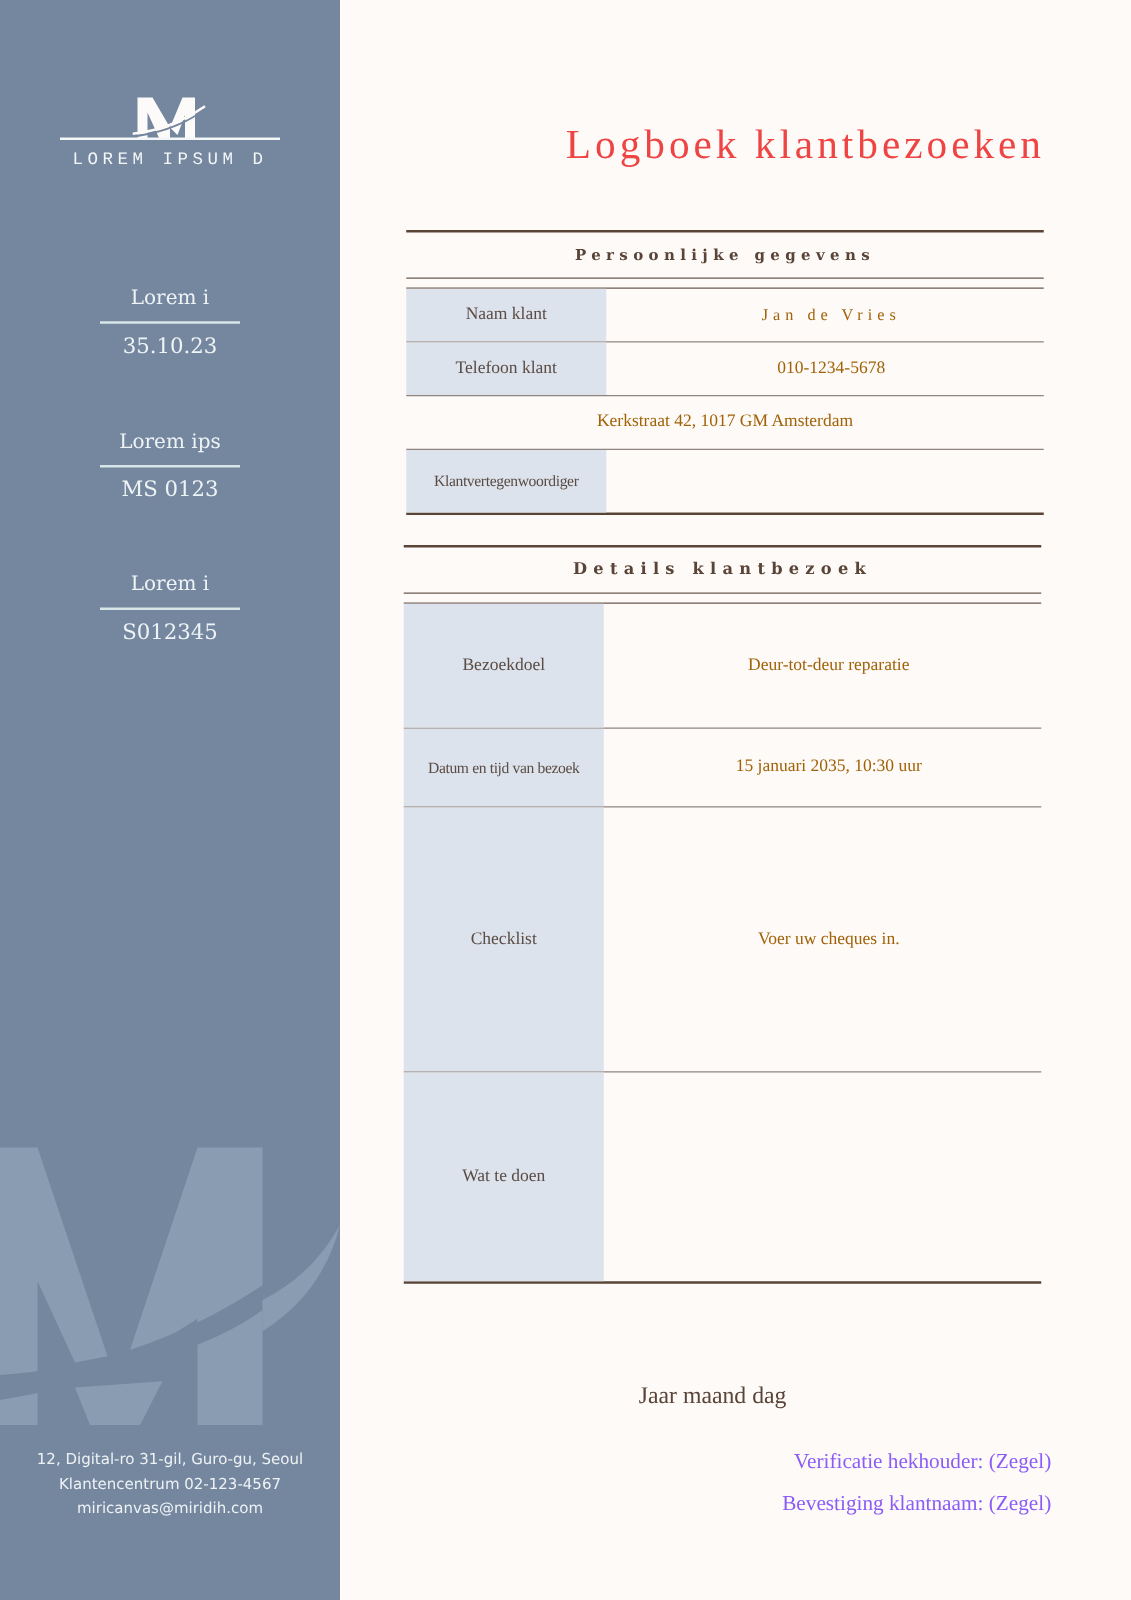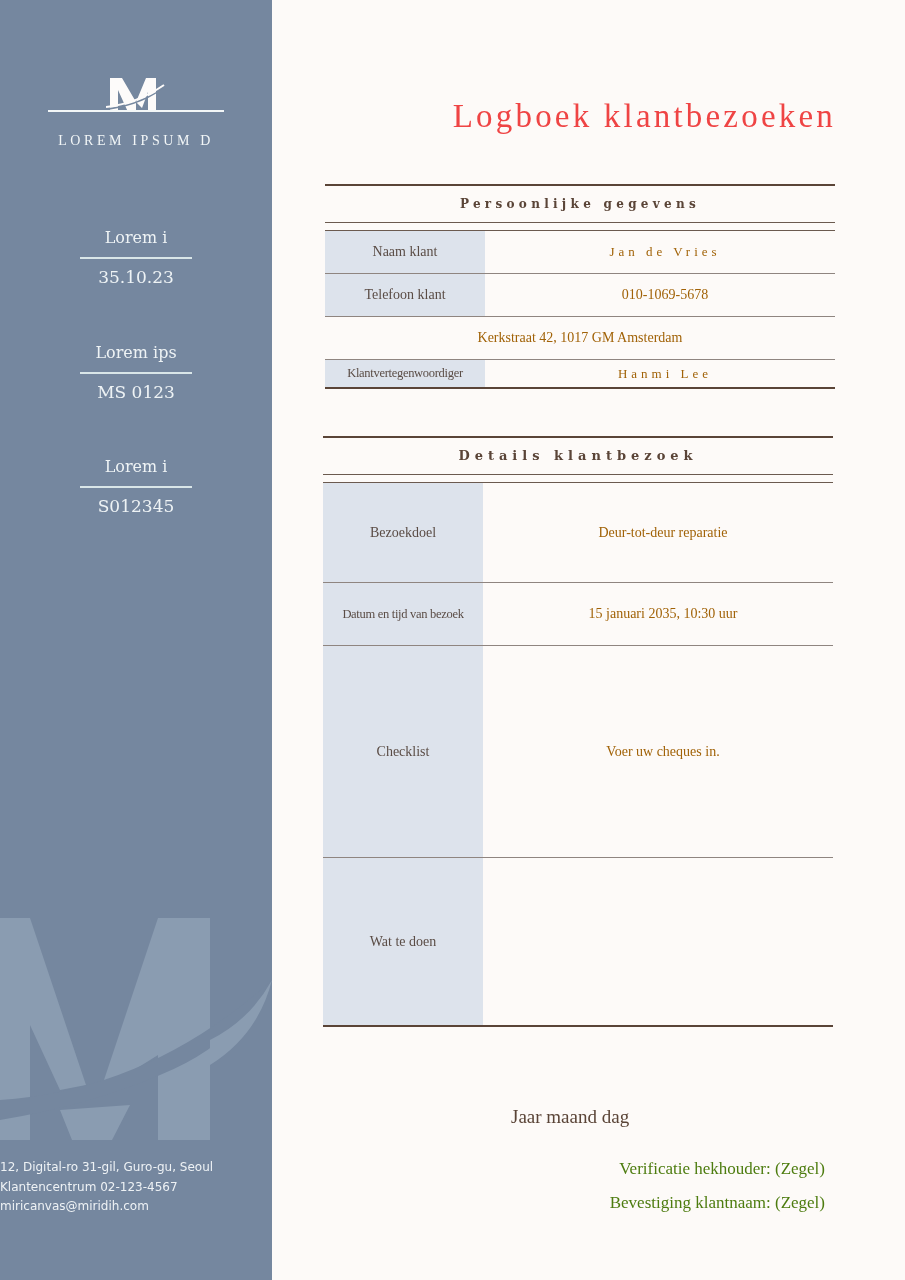--- a/index.html
+++ b/index.html
@@ -8,34 +8,33 @@
 
     .sidebar {
       position: absolute; left: 0; top: 0; width: 272px; height: 1280px;
       background: #75879f; overflow: hidden;
     }
     .logo { position: absolute; left: 48px; top: 76px; width: 176px; }
     .logo-mark { position: absolute; left: 58px; top: 0; width: 60px; height: 36px; }
     .logo-line { position: absolute; left: 0; top: 34px; width: 176px; height: 2px; background: #f2f6f7; }
     .logo-text {
       position: absolute; left: 0; top: 44px; width: 176px; text-align: center;
-      font-family: Liberation Serif, serif; font-size: 14px; letter-spacing: 3.6px; color: #f2f6f7;
+      font-family: Liberation Mono, monospace; font-size: 14px; letter-spacing: 3.6px; color: #f2f6f7;
       white-space: nowrap;
-      margin-top: 13px;
     }
 
     .side-field { position: absolute; left: 80px; width: 112px; text-align: center; color: #eef3f5; }
     .side-field .lbl { font-size: 16px; height: 26px; line-height: 26px; font-family: "DejaVu Serif", serif; }
     .side-field .rule { height: 2px; background: #d9e6e8; margin: 6px 0 6px 0; }
     .side-field .val { font-size: 17px; line-height: 24px; font-family: "DejaVu Serif", serif; }
 
     .bg-mark { position: absolute; left: 0; top: 915px; width: 272px; height: 230px; }
 
     .contact {
-      position: absolute; left: 0; top: 1158px; width: 272px; 
+      position: absolute; left: 0; top: 1158px; width: 272px; text-align: center;
       font-family: "DejaVu Sans", sans-serif; font-size: 12px; line-height: 19.5px; color: #eef2f5;
     }
 
     .title {
       position: absolute; left: 330px; top: 98px; width: 506px; text-align: right;
       font-family: "Liberation Serif", serif; font-size: 33px; letter-spacing: 3.2px; color: #ef4444;
     }
 
     .section { position: absolute; left: 325px; width: 510px; }
     .sec-top { height: 2px; background: #5a4437; }
@@ -59,22 +58,22 @@
       font-family: "Liberation Serif", serif; font-size: 14px; color: #a16207;
     }
     .v.spaced { letter-spacing: 4px; font-size: 13px; }
     .k.small { font-size: 12.5px; letter-spacing: -0.3px; }
 
     .footer-date {
       position: absolute; left: 511px; top: 1106px;
       font-family: "Liberation Serif", serif; font-size: 19px; color: #5a4437;
     }
     .sig {
-      position: absolute; right: 80px; text-align: right;
-      font-family: "Liberation Serif", serif; font-size: 17px; color: #4d7c0f; white-space: nowrap;
+      position: absolute; right: 64px; text-align: right;
+      font-family: "Liberation Serif", serif; font-size: 17px; color: #8b5cf6; white-space: nowrap;
     }
   </style>
 </head>
 <body>
 
 <div class="sidebar">
   <div class="logo">
     <svg class="logo-mark" viewBox="0 0 60 36">
       <polygon points="4,2 16,2 30,26 30,36 22,36 12,14 12,36 4,36" fill="#fdfbfa"></polygon>
       <polygon points="30,26 40,2 50,2 50,36 42,36 42,16 36,32" fill="#fdfbfa"></polygon>
@@ -122,28 +121,27 @@
   <div class="sec-top"></div>
   <div class="sec-title">Persoonlijke gegevens</div>
   <div class="sec-double"></div>
   <div class="sec-gap"></div>
   <div class="row first" style="height:43px">
     <div class="k">Naam klant</div>
     <div class="v spaced">Jan de Vries</div>
   </div>
   <div class="row" style="height:43px">
     <div class="k">Telefoon klant</div>
-    <div class="v">010-1069-5678</div>
+    <div class="v">010-1234-5678</div>
   </div>
   <div class="row" style="height:43px">
     <div class="v">Kerkstraat 42, 1017 GM Amsterdam</div>
   </div>
-  <div class="row" style="height:28px">
+  <div class="row" style="height:51px">
     <div class="k small">Klantvertegenwoordiger</div>
-    <div class="v spaced">Hanmi Lee</div>
   </div>
   <div class="sec-bottom"></div>
 </div>
 
 <div class="section" style="top:436px; left:323px">
   <div class="sec-top"></div>
   <div class="sec-title" style="letter-spacing:5px; font-size:13px">Details klantbezoek</div>
   <div class="sec-double"></div>
   <div class="sec-gap"></div>
   <div class="row first" style="height:100px">

